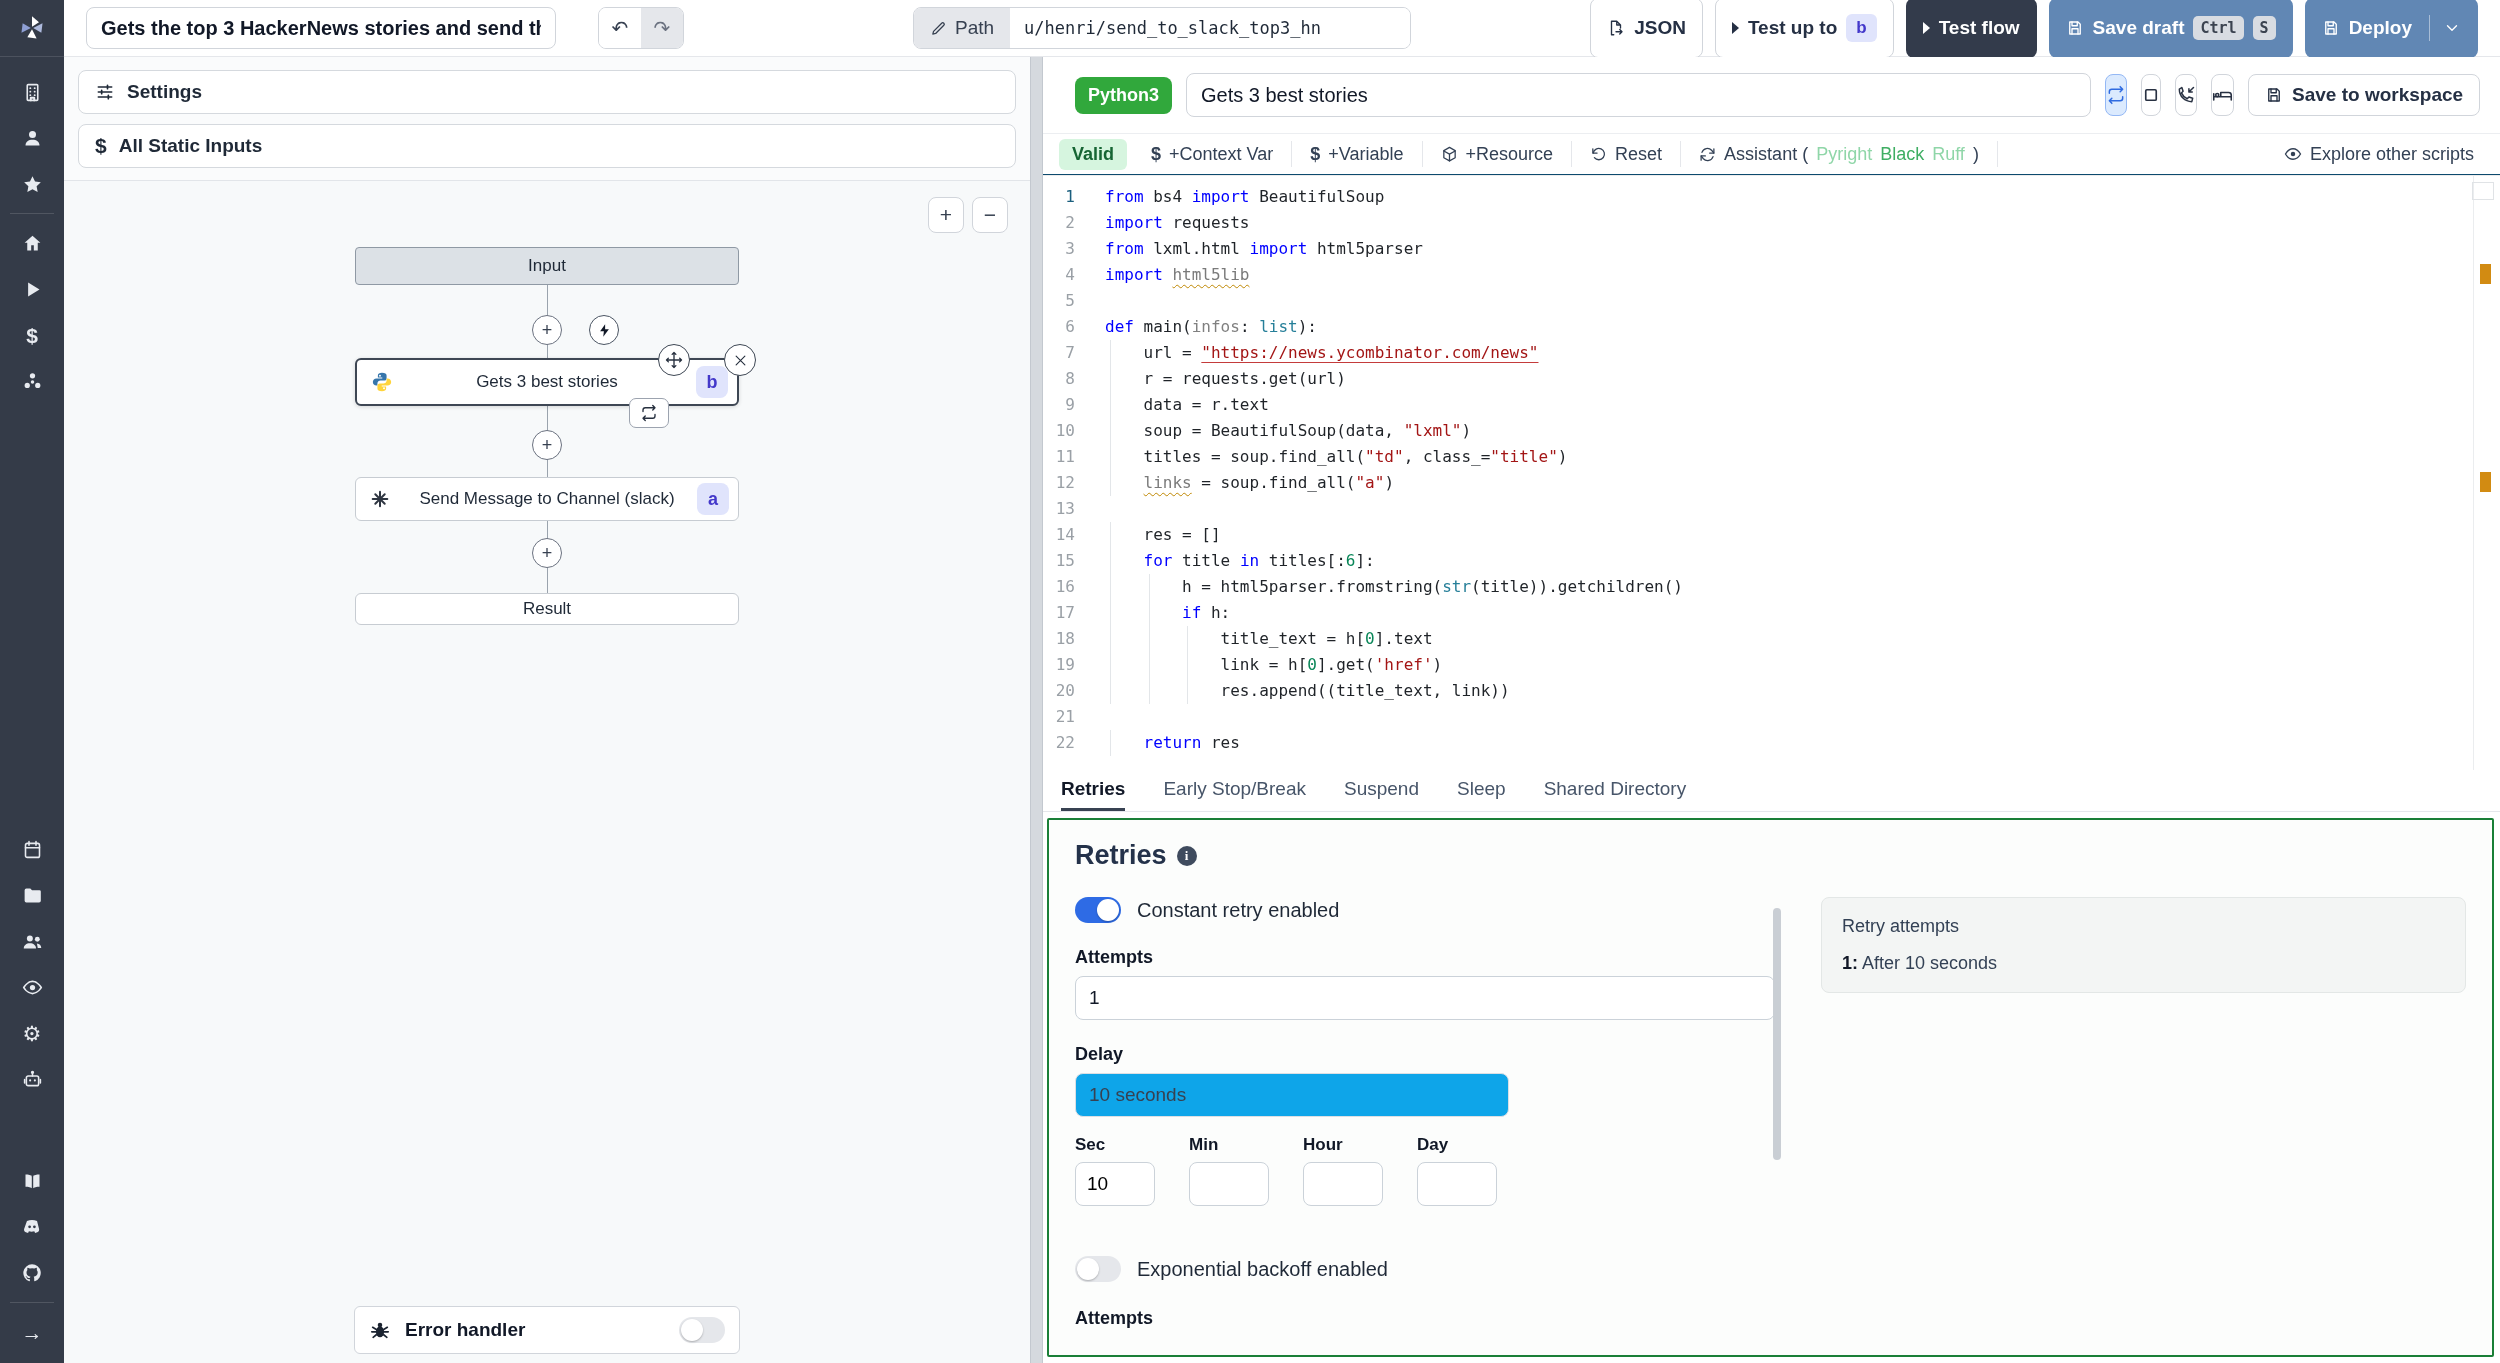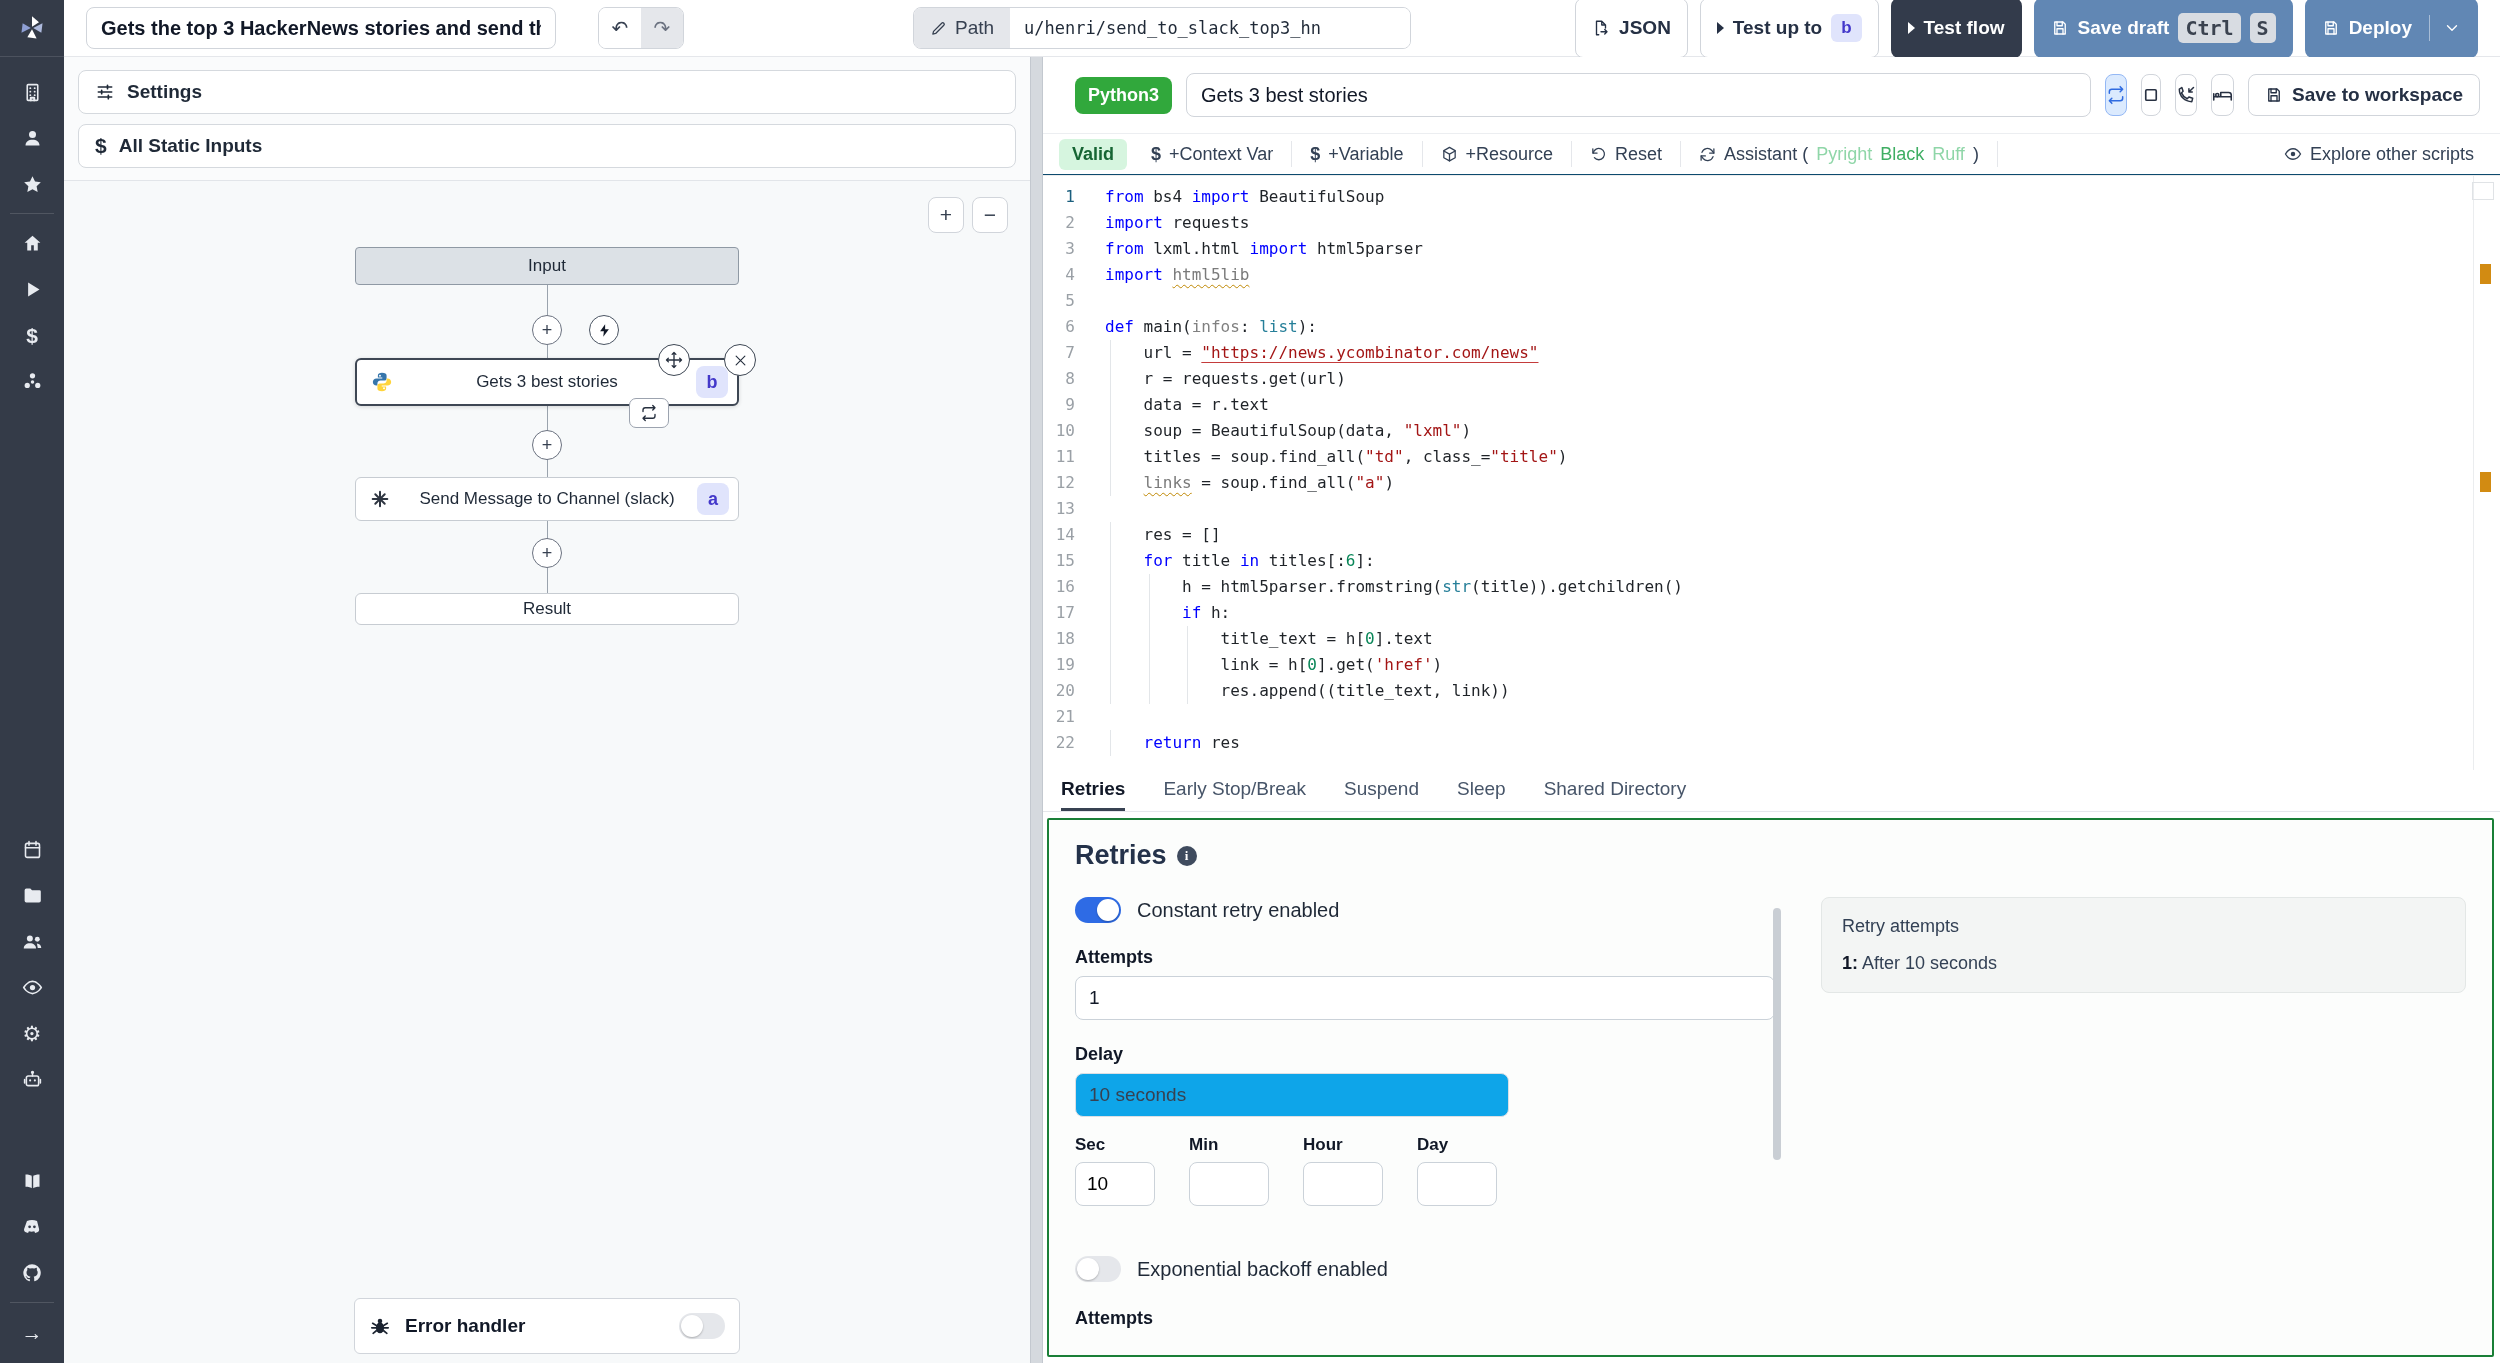--- a/index.html
+++ b/index.html
@@ -26,21 +26,21 @@
   .ur-btn { width:42px; height:40px; display:flex; align-items:center; justify-content:center; font-size:20px; color:#374151; background:#fff; border:none; cursor:pointer; }
   .ur-btn.disabled { background:#e5e7eb; color:#6b7280; }
   .path-group { display:flex; height:42px; border:1px solid #d1d5db; border-radius:8px; overflow:hidden; margin-left:215px; }
   .path-chip { background:#e5e7eb; display:flex; align-items:center; gap:8px; padding:0 16px; font-size:19px; color:#374151; }
   .path-value { width:400px; border:none; padding:0 14px; font-family:"DejaVu Sans Mono",monospace; font-size:17px; color:#1f2937; }
   .tb-right { margin-left:auto; display:flex; align-items:center; gap:12px; }
   .btn { height:60px; display:inline-flex; align-items:center; gap:9px; padding:0 16px; border-radius:8px; font-size:19px; font-weight:700; cursor:pointer; border:1px solid transparent; white-space:nowrap; }
   .btn.outline { background:#fff; border-color:#d1d5db; color:#253044; }
   .btn.dark { background:#333b4b; color:#fff; }
   .btn.slate { background:#6187b4; color:#fff; }
-  .kbd { background:#d8dce2; color:#3b4350; font-family:"DejaVu Sans Mono",monospace; font-size:20px; font-weight:700; border-radius:5px; padding:3px 7px; }
+  .kbd { background:#d8dce2; color:#3b4350; font-family:"DejaVu Sans Mono",monospace; font-size:15px; font-weight:700; border-radius:5px; padding:3px 7px; }
   .mini-badge { background:#e0e4fc; color:#4338ca; font-weight:700; font-size:17px; border-radius:6px; padding:4px 10px; }
   .deploy-sep { width:1px; height:26px; background:rgba(255,255,255,.45); margin:0 4px 0 8px; }
   .tri { width:0; height:0; border-left:7px solid currentColor; border-top:6px solid transparent; border-bottom:6px solid transparent; display:inline-block; }
 
   
   .content { flex:1; display:flex; min-height:0; }
   .splitter { width:13px; background:#d5d9de; border-left:1px solid #c3c8cf; border-right:1px solid #c3c8cf; flex:none; cursor:col-resize; }
 
   
   .flow { width:966px; flex:none; display:flex; flex-direction:column; background:#f7f9fa; min-height:0; }
@@ -56,21 +56,21 @@
   .fnode.input-node { top:66px; height:38px; background:#dce1e6; border-color:#8f99a4; border-radius:4px; }
   .fnode.selected { top:177px; height:48px; border:2px solid #3e4754; box-shadow:0 1px 4px rgba(0,0,0,.14); }
   .fnode.step-a { top:296px; height:44px; }
   .fnode.result-node { top:412px; height:32px; }
   .fnode .node-ic { position:absolute; left:14px; display:flex; align-items:center; }
   .fnode .node-badge { position:absolute; right:9px; width:32px; height:32px; background:#e0e4fc; color:#4338ca; font-weight:700; font-size:18px; border-radius:8px; display:flex; align-items:center; justify-content:center; }
   .pcircle { position:absolute; left:50%; transform:translateX(-50%); width:30px; height:30px; border-radius:50%; background:#fff; border:1.5px solid #6b7280; color:#374151; font-size:18px; display:flex; align-items:center; justify-content:center; cursor:pointer; }
   .bolt-circle { position:absolute; left:calc(50% + 42px); width:30px; height:30px; border-radius:50%; background:#fff; border:1.5px solid #4b5563; display:flex; align-items:center; justify-content:center; cursor:pointer; }
   .ctl-circle { position:absolute; top:-16px; width:32px; height:32px; border-radius:50%; background:#fff; border:1.5px solid #3e4754; display:flex; align-items:center; justify-content:center; cursor:pointer; z-index:3; }
   .loop-btn { position:absolute; left:272px; top:38px; width:40px; height:30px; background:#fff; border:1px solid #9ca3af; border-radius:7px; display:flex; align-items:center; justify-content:center; cursor:pointer; z-index:3; }
-  .err-node { position:absolute; left:50%; transform:translateX(-50%); bottom:9px; width:386px; height:56px; background:#fff; border:1px solid #d1d5db; border-radius:6px; display:flex; align-items:center; gap:14px; padding:0 14px; cursor:pointer; }
+  .err-node { position:absolute; left:50%; transform:translateX(-50%); bottom:9px; width:386px; height:48px; background:#fff; border:1px solid #d1d5db; border-radius:6px; display:flex; align-items:center; gap:14px; padding:0 14px; cursor:pointer; }
   .err-label { font-size:19px; font-weight:700; color:#111827; }
   .toggle { width:46px; height:26px; border-radius:13px; position:relative; flex:none; cursor:pointer; }
   .toggle .knob { position:absolute; top:2px; width:22px; height:22px; border-radius:50%; background:#fff; box-shadow:0 1px 2px rgba(0,0,0,.25); }
   .toggle.off { background:#e5e7eb; } .toggle.off .knob { left:2px; }
   .toggle.on { background:#2e6be5; } .toggle.on .knob { right:2px; }
   .err-node .toggle { margin-left:auto; }
 
   
   .right { flex:1; display:flex; flex-direction:column; min-width:0; background:#fff; }
   .ed-header { height:76px; display:flex; align-items:center; gap:14px; padding:0 26px 0 32px; flex:none; }

